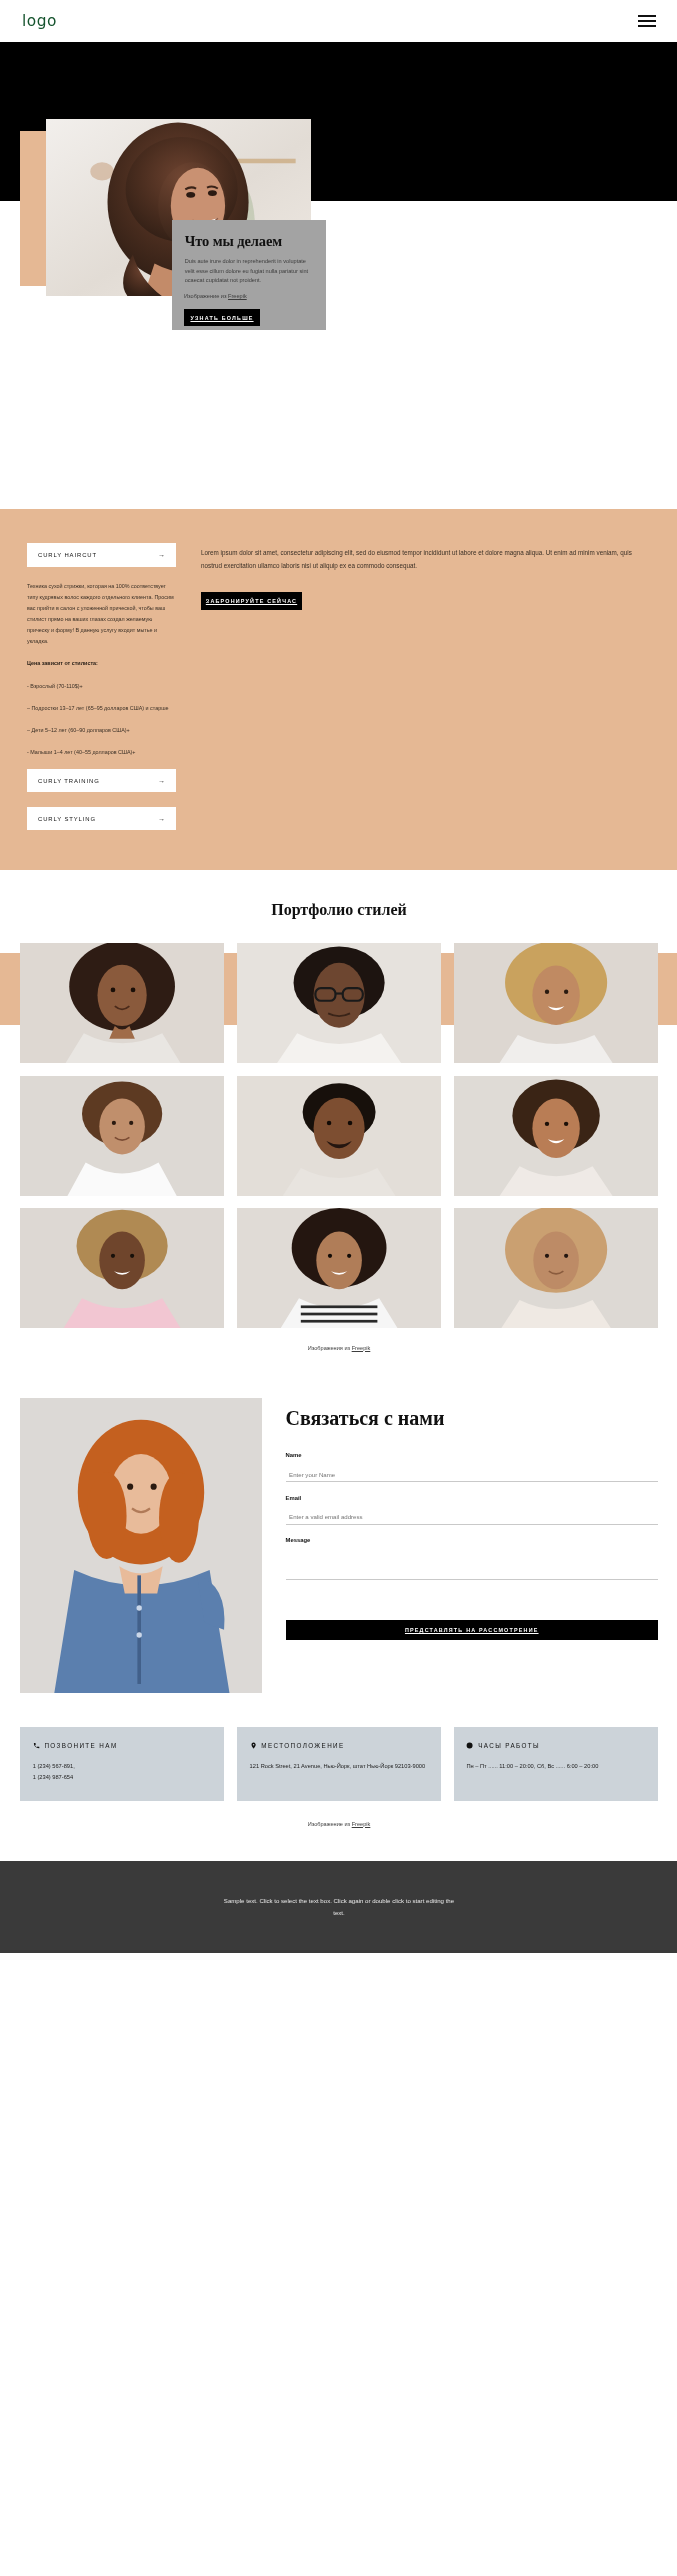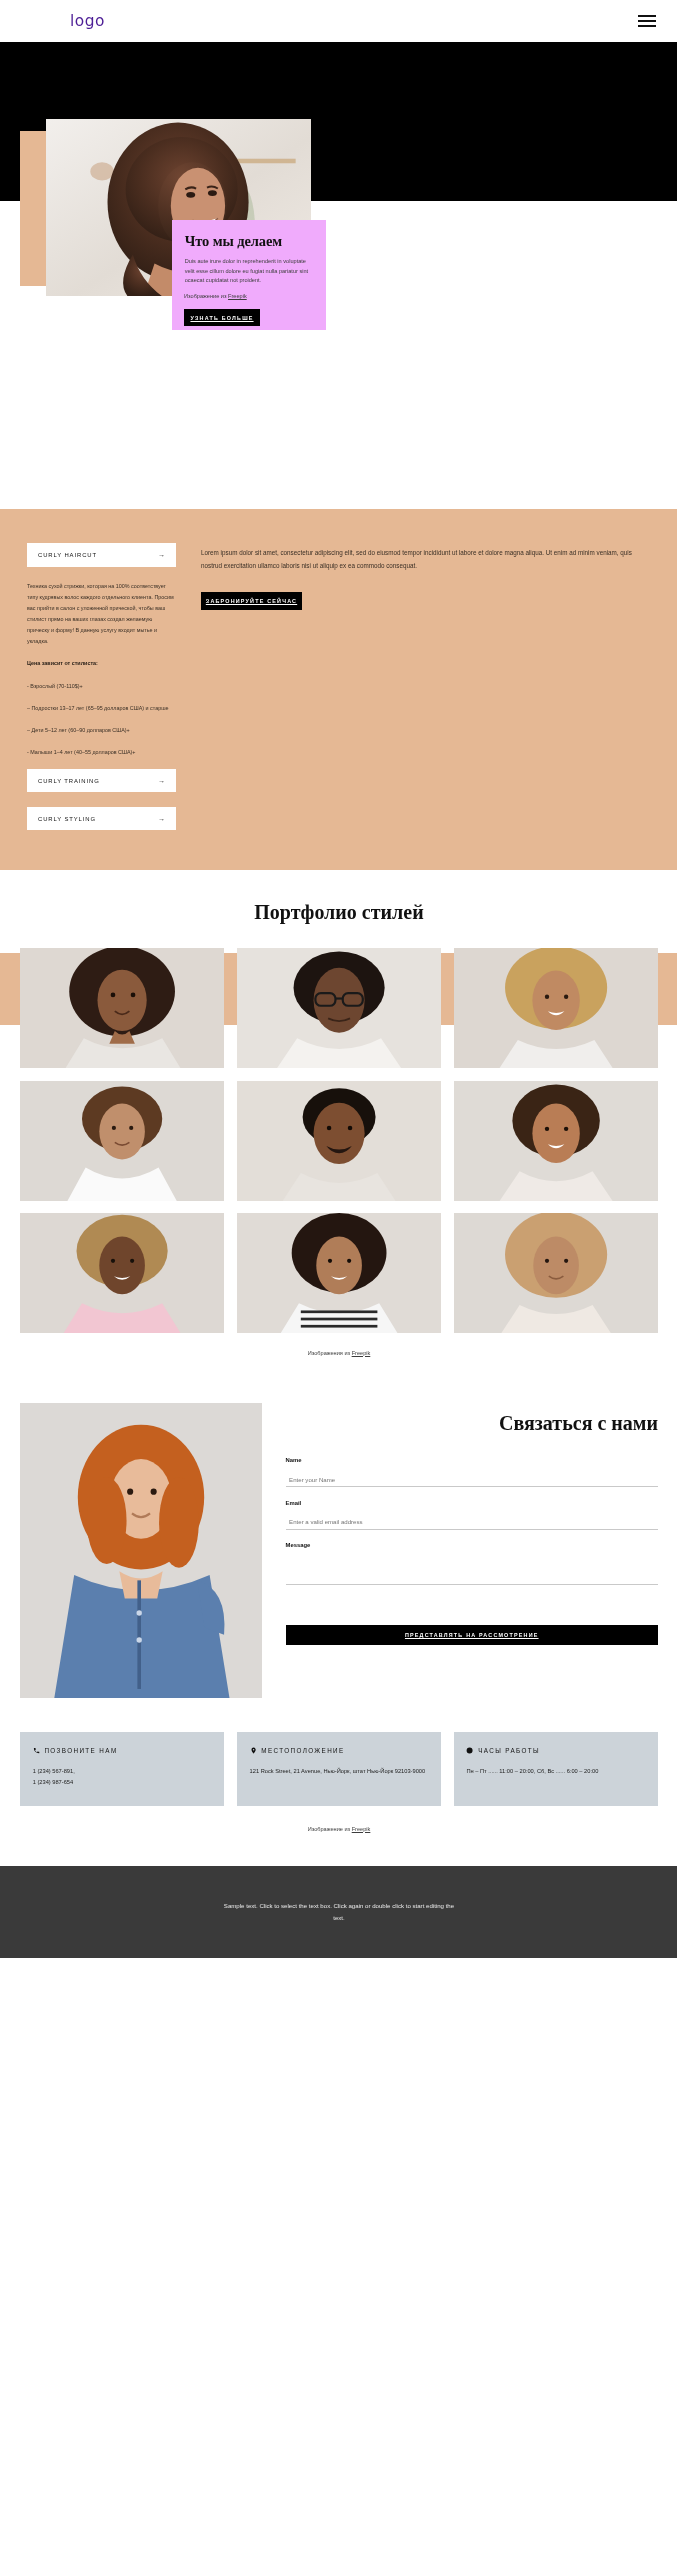--- a/index.html
+++ b/index.html
@@ -19,24 +19,23 @@
     background: #ffffff;
     display: flex;
     align-items: center;
     justify-content: space-between;
     padding: 0 22px;
     position: relative;
     z-index: 30;
   }
   .logo {
     font-size: 15.4px;
-    color: #4c1d95;
+    color: #14532d;
     letter-spacing: 0.5px;
     font-family: "DejaVu Sans", sans-serif;
-    margin-left: 48px;
   }
   .burger { width: 18px; cursor: pointer; }
   .burger span {
     display: block; height: 1.8px; background: #111; margin: 3.6px 0; border-radius: 0;
   }
 
   
   .hero {
     position: relative;
     height: 467px;
@@ -49,21 +48,21 @@
     position: absolute; left: 20px; top: 89px; width: 38px; height: 155px;
     background: #e5b894;
   }
   .hero-photo {
     position: absolute; left: 46px; top: 77px; width: 265px; height: 177px;
     overflow: hidden;
     background: linear-gradient(160deg,#e7e2dd 0%,#d9d2cb 40%,#efeae5 100%);
   }
   .hero-card {
     position: absolute; left: 172px; top: 178px; width: 154px; height: 110px;
-    background: #f0abfc;
+    background: #a3a3a3;
     padding: 12.7px 12.7px 0 12.7px;
     z-index: 5;
   }
   .hero-card h1 {
     font-family: "Liberation Serif", serif;
     font-size: 14.5px;
     font-weight: 700;
     letter-spacing: -0.1px;
     margin-bottom: 7.2px;
     color: #111;
@@ -118,21 +117,21 @@
     font-size: 20px; font-weight: 700; line-height: 1.18; color: #111;
     margin-bottom: 12.7px;
   }
   .svc-text { font-size: 6.3px; line-height: 2.05; color: #3a2f25; margin-bottom: 18px; }
   .svc-btn { width: 101px; height: 18px; }
 
   
   .portfolio { background: #ffffff; padding: 31px 0 23.5px 0; position: relative; }
   .portfolio h2 {
     font-family: "Liberation Serif", serif;
-    text-align: center; font-size: 20px; font-weight: 700; color: #111;
+    text-align: center; font-size: 16px; font-weight: 700; color: #111;
     margin-bottom: 23.5px;
   }
   .grid-band {
     position: absolute; left: 0; right: 0; top: 83px; height: 72px;
     background: #e5b894;
   }
   .grid {
     position: relative;
     display: grid;
     grid-template-columns: repeat(3, 1fr);
@@ -158,21 +157,21 @@
     align-items: flex-start;
   }
   .contact-photo {
     width: 242px; height: 295px; flex: none;
     background: linear-gradient(180deg,#dedbd8 0%,#cfccc8 100%);
     position: relative; overflow: hidden;
   }
   .contact-form { flex: 1; padding-top: 9px; }
   .contact-form h2 {
     font-family: "Liberation Serif", serif;
-    text-align: right; font-size: 20px; font-weight: 700; line-height: 1.18;
+    text-align: left; font-size: 20px; font-weight: 700; line-height: 1.18;
     color: #111; margin-bottom: 22px;
   }
   .field { margin-bottom: 12.7px; }
   .field label {
     display: block; font-size: 5.9px; color: #111; margin-bottom: 5.4px; font-weight: 600;
   }
   .field input, .field textarea {
     width: 100%; border: none; border-bottom: 0.9px solid #c9c9c9;
     font-size: 6.1px; color: #6f6f6f; padding: 1.8px 3.6px 3.6px 3.6px;
     font-family: "Liberation Sans", sans-serif; background: transparent;

